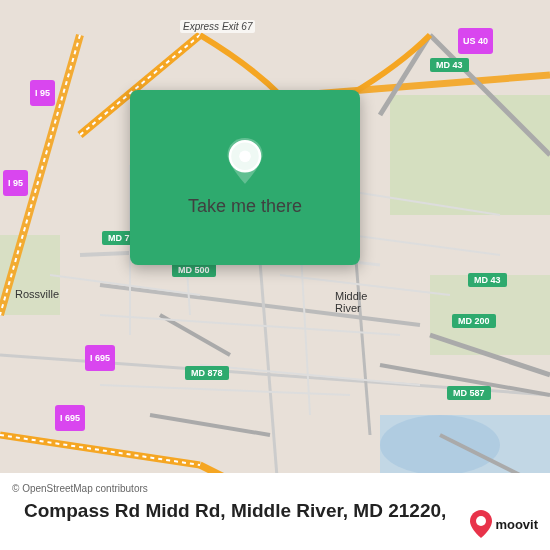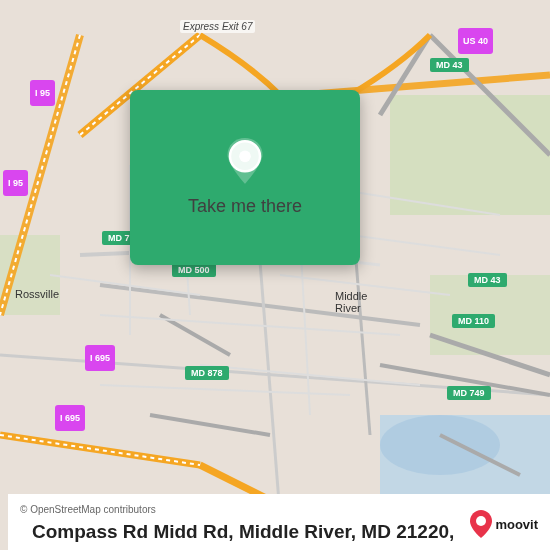--- a/index.html
+++ b/index.html
@@ -50,24 +50,24 @@
       text-align: right;
       background: transparent;
       border: none;
       cursor: pointer;
     }
 
     
     .bottom-bar {
       position: absolute;
       bottom: 0;
-      left: 8px;
+      left: 0;
       right: 0;
       background: white;
-      padding: 10px 12px 4px 12px;
+      padding: 10px 12px 25px 12px;
       z-index: 20;
     }
 
     .attribution {
       font-size: 10px;
       color: #666;
       margin-bottom: 4px;
     }
 
     .address-text {
@@ -230,24 +230,24 @@
   <div class="highway-badge" style="top:195px; left:102px;margin-top:38px;">
     <span class="badge-green">MD 7</span>
   </div>
   <div class="highway-badge" style="top:265px; left:172px;">
     <span class="badge-green">MD 500</span>
   </div>
   <div class="highway-badge" style="top:368px; left:185px;">
     <span class="badge-green">MD 878</span>
   </div>
   <div class="highway-badge" style="top:316px; left:452px;">
-    <span class="badge-green">MD 110</span>
+    <span class="badge-green">MD 200</span>
   </div>
   <div class="highway-badge" style="top:388px; left:447px;">
-    <span class="badge-green">MD 749</span>
+    <span class="badge-green">MD 587</span>
   </div>
   <div class="highway-badge" style="top:353px; left:85px;">
     <span class="badge-box">I 695</span>
   </div>
   <div class="highway-badge" style="top:413px; left:55px;">
     <span class="badge-box">I 695</span>
   </div>
 
   <div class="place-label" style="top:288px; left:15px;">Rossville</div>
   <div class="place-label" style="top:290px; left:335px;">Middle<br>River</div>

